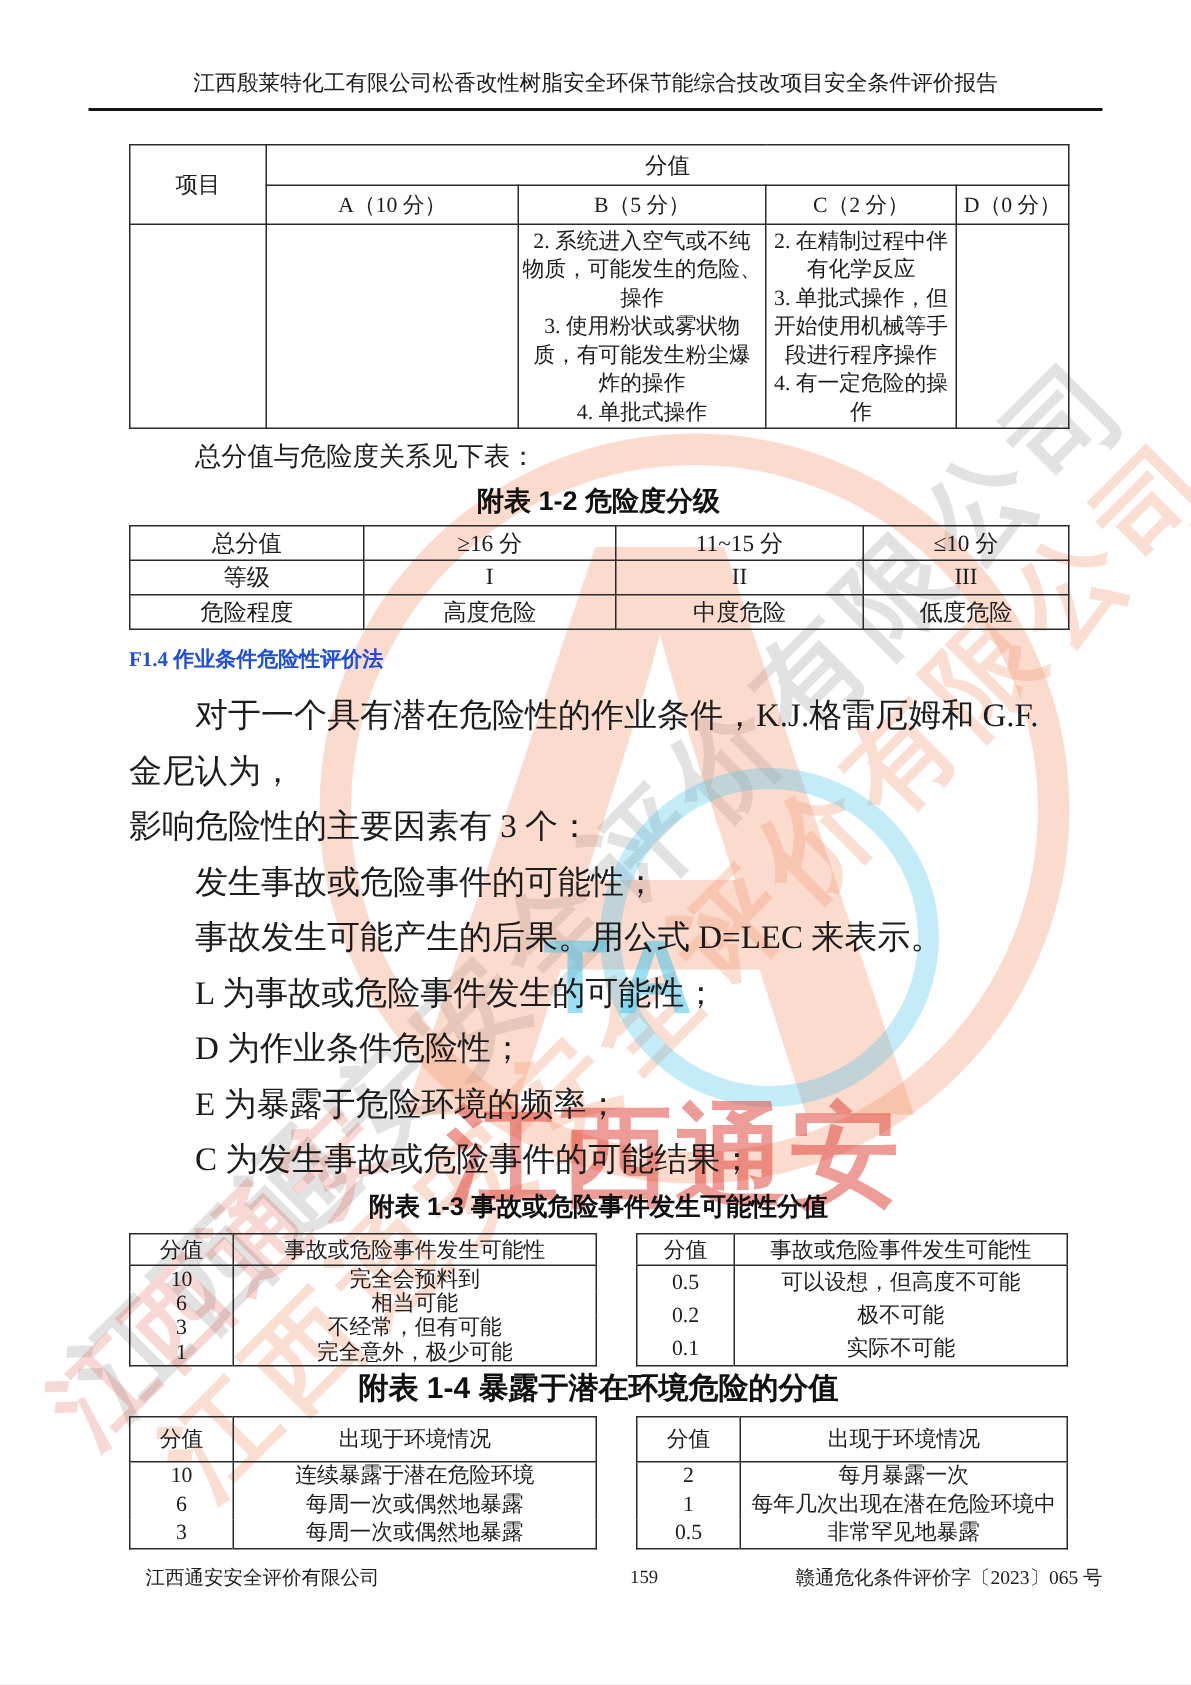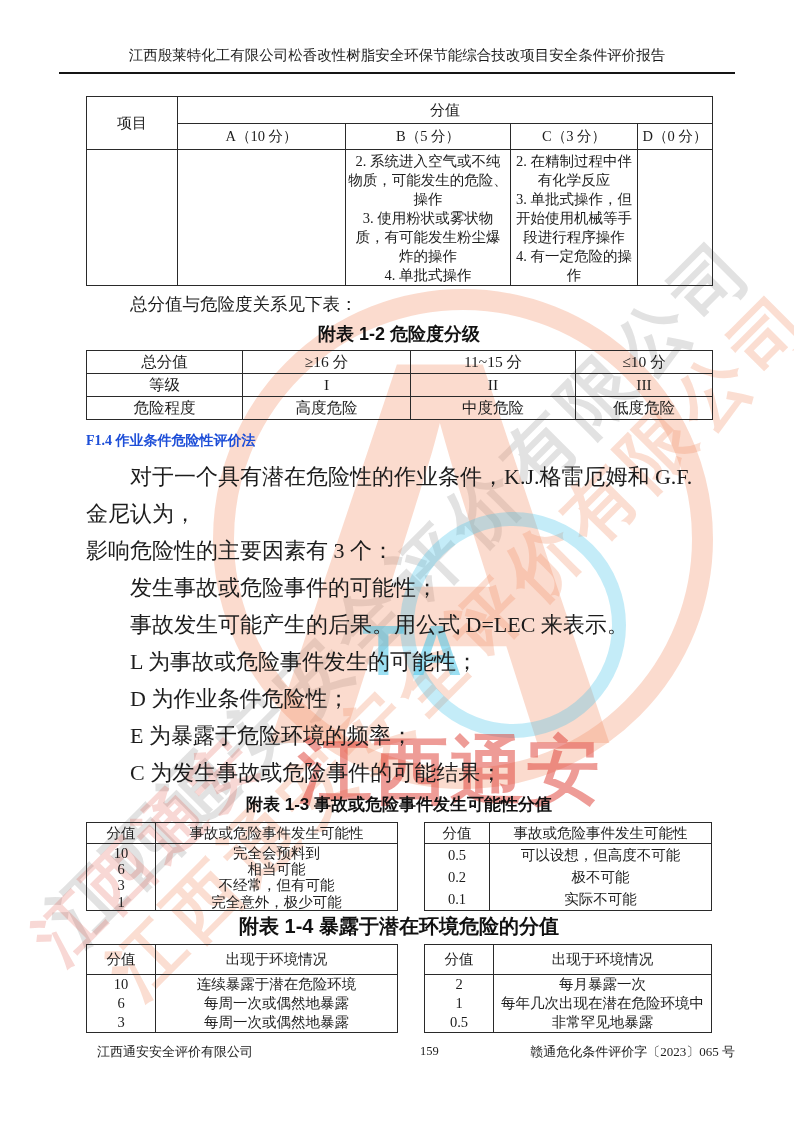--- a/index.html
+++ b/index.html
@@ -118,21 +118,21 @@
             <col style="width:75px">
           </colgroup>
         <tbody>
             <tr class="row-group">
           <th rowspan="2">项目</th>
           <th colspan="4">分值</th>
         </tr>
         <tr class="row-cols">
           <th>A（10 分）</th>
           <th>B（5 分）</th>
-          <th>C（3 分）</th>
+          <th>C（2 分）</th>
           <th>D（0 分）</th>
         </tr>
         <tr class="row-body">
           <td></td>
           <td></td>
           <td class="multiline">2. 系统进入空气或不纯
 物质，可能发生的危险、
 操作
 3. 使用粉状或雾状物
 质，有可能发生粉尘爆

